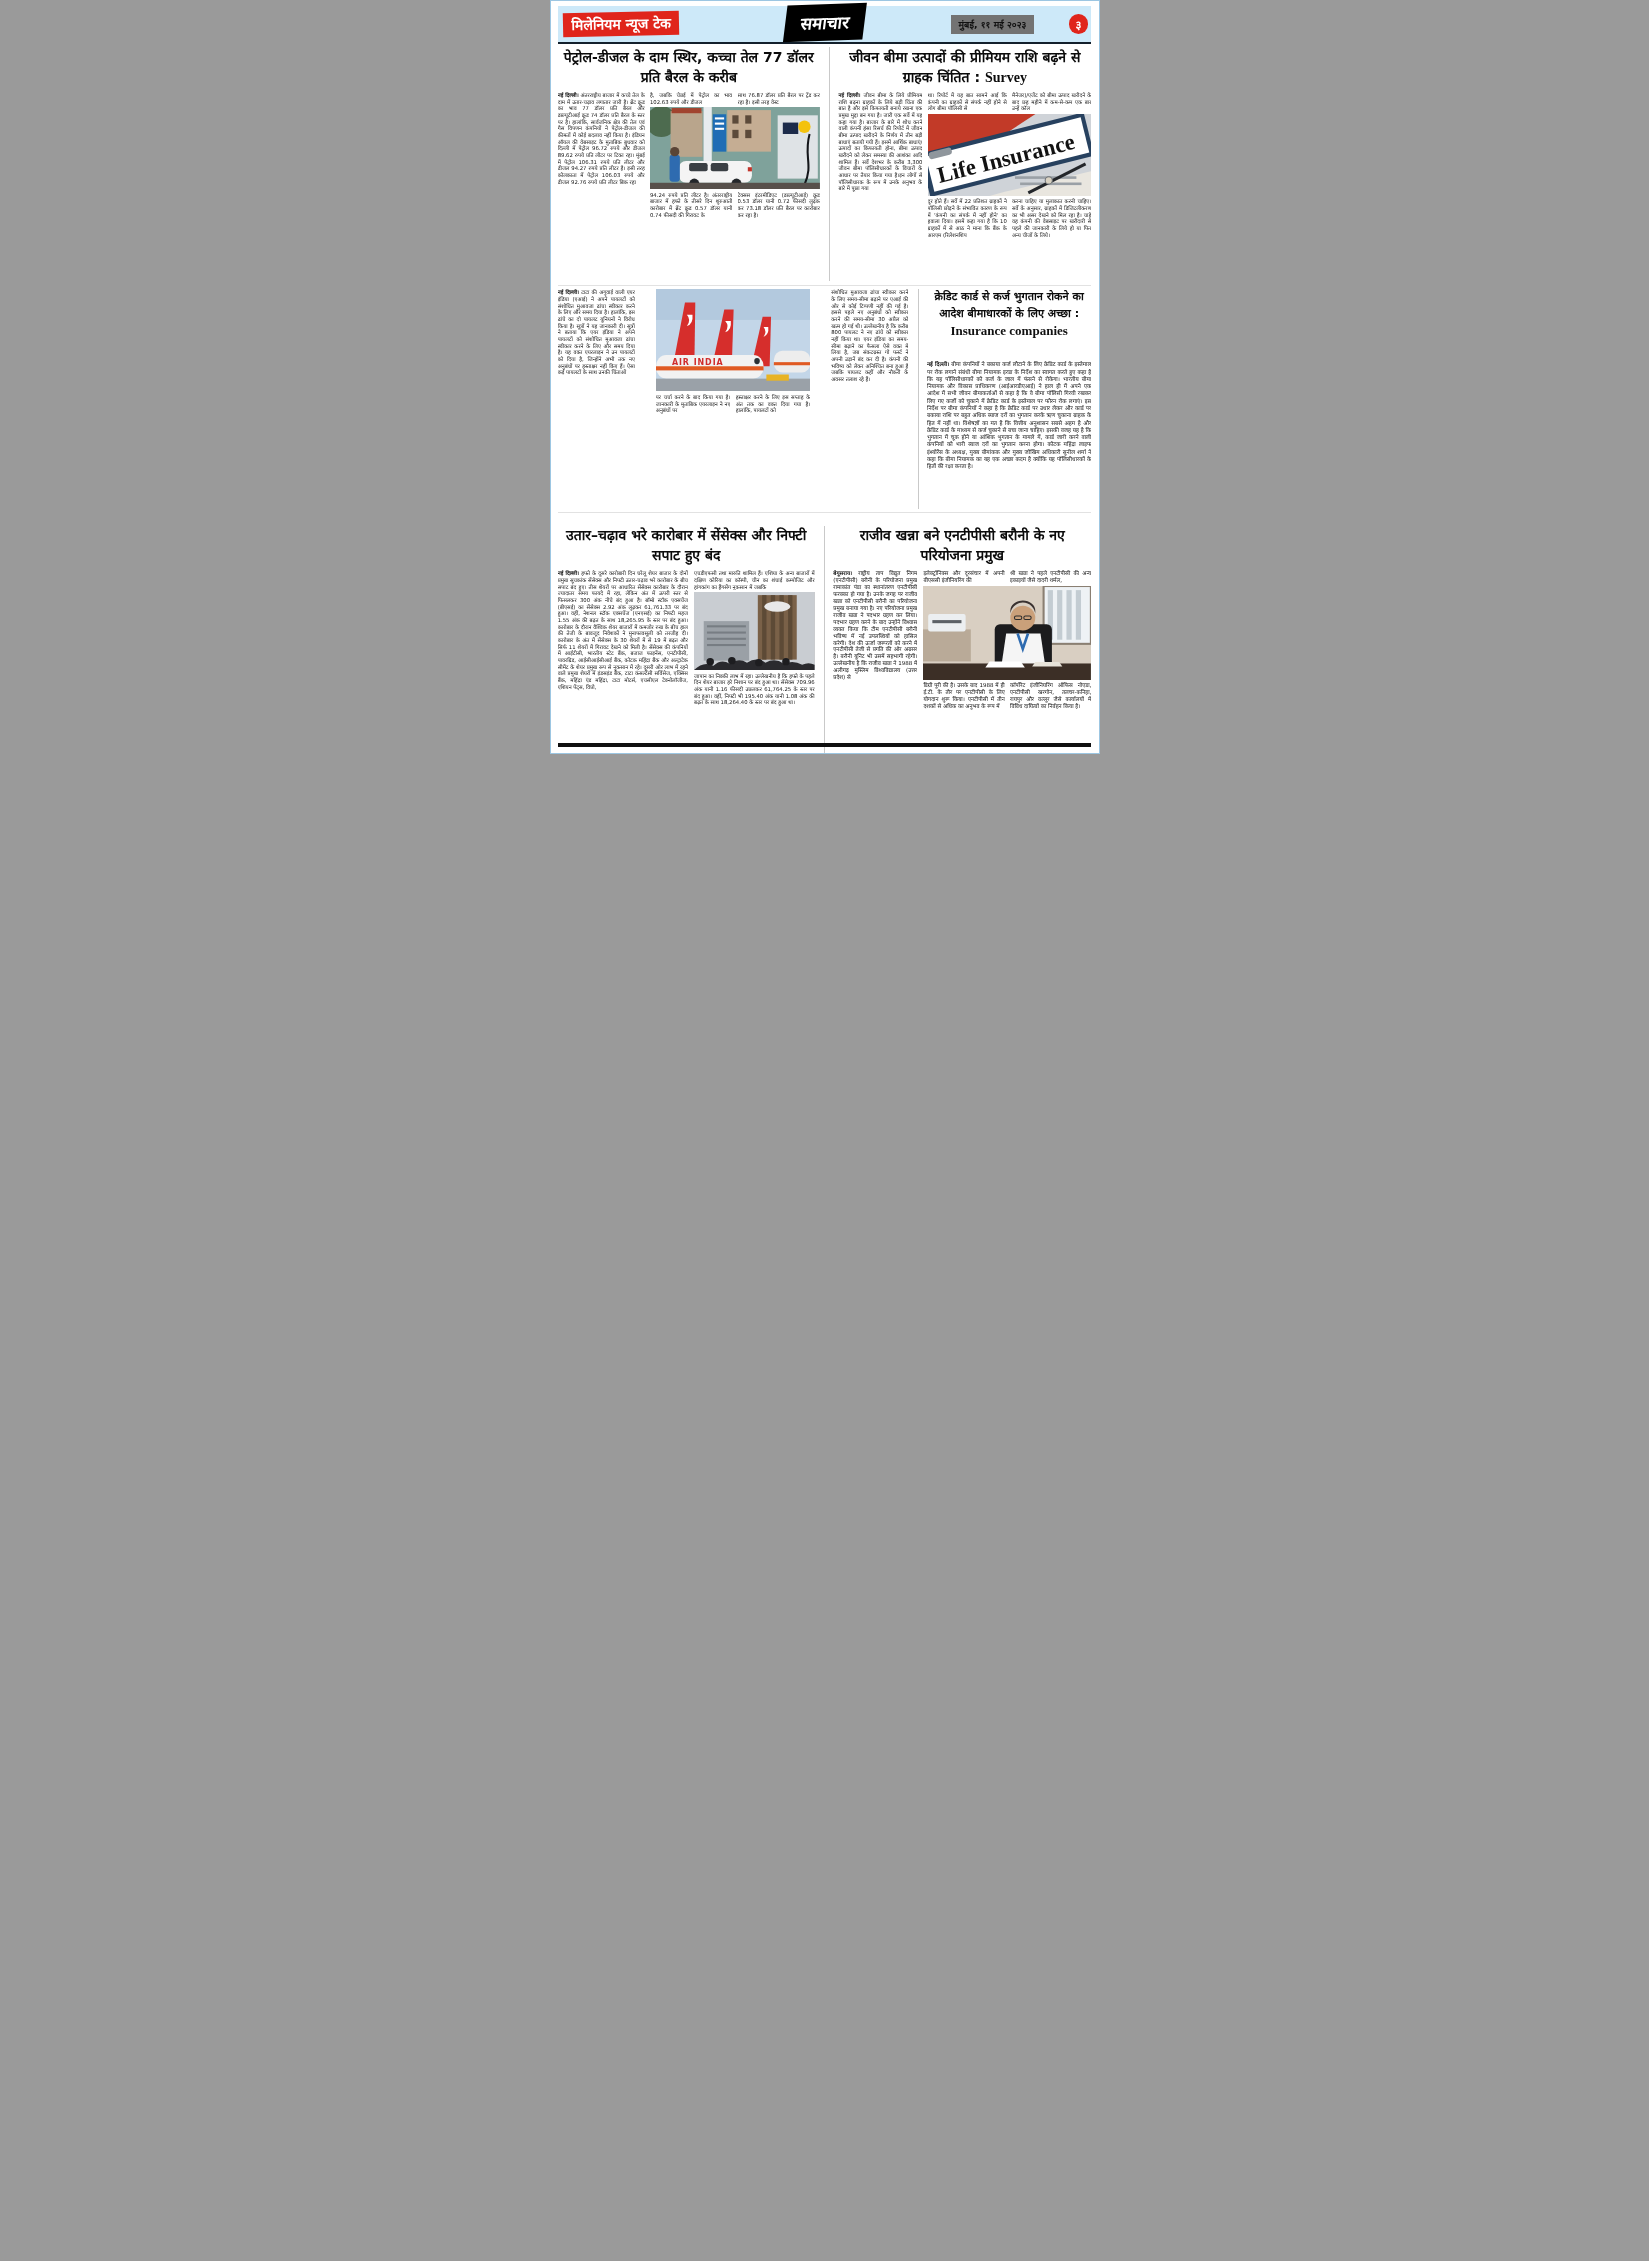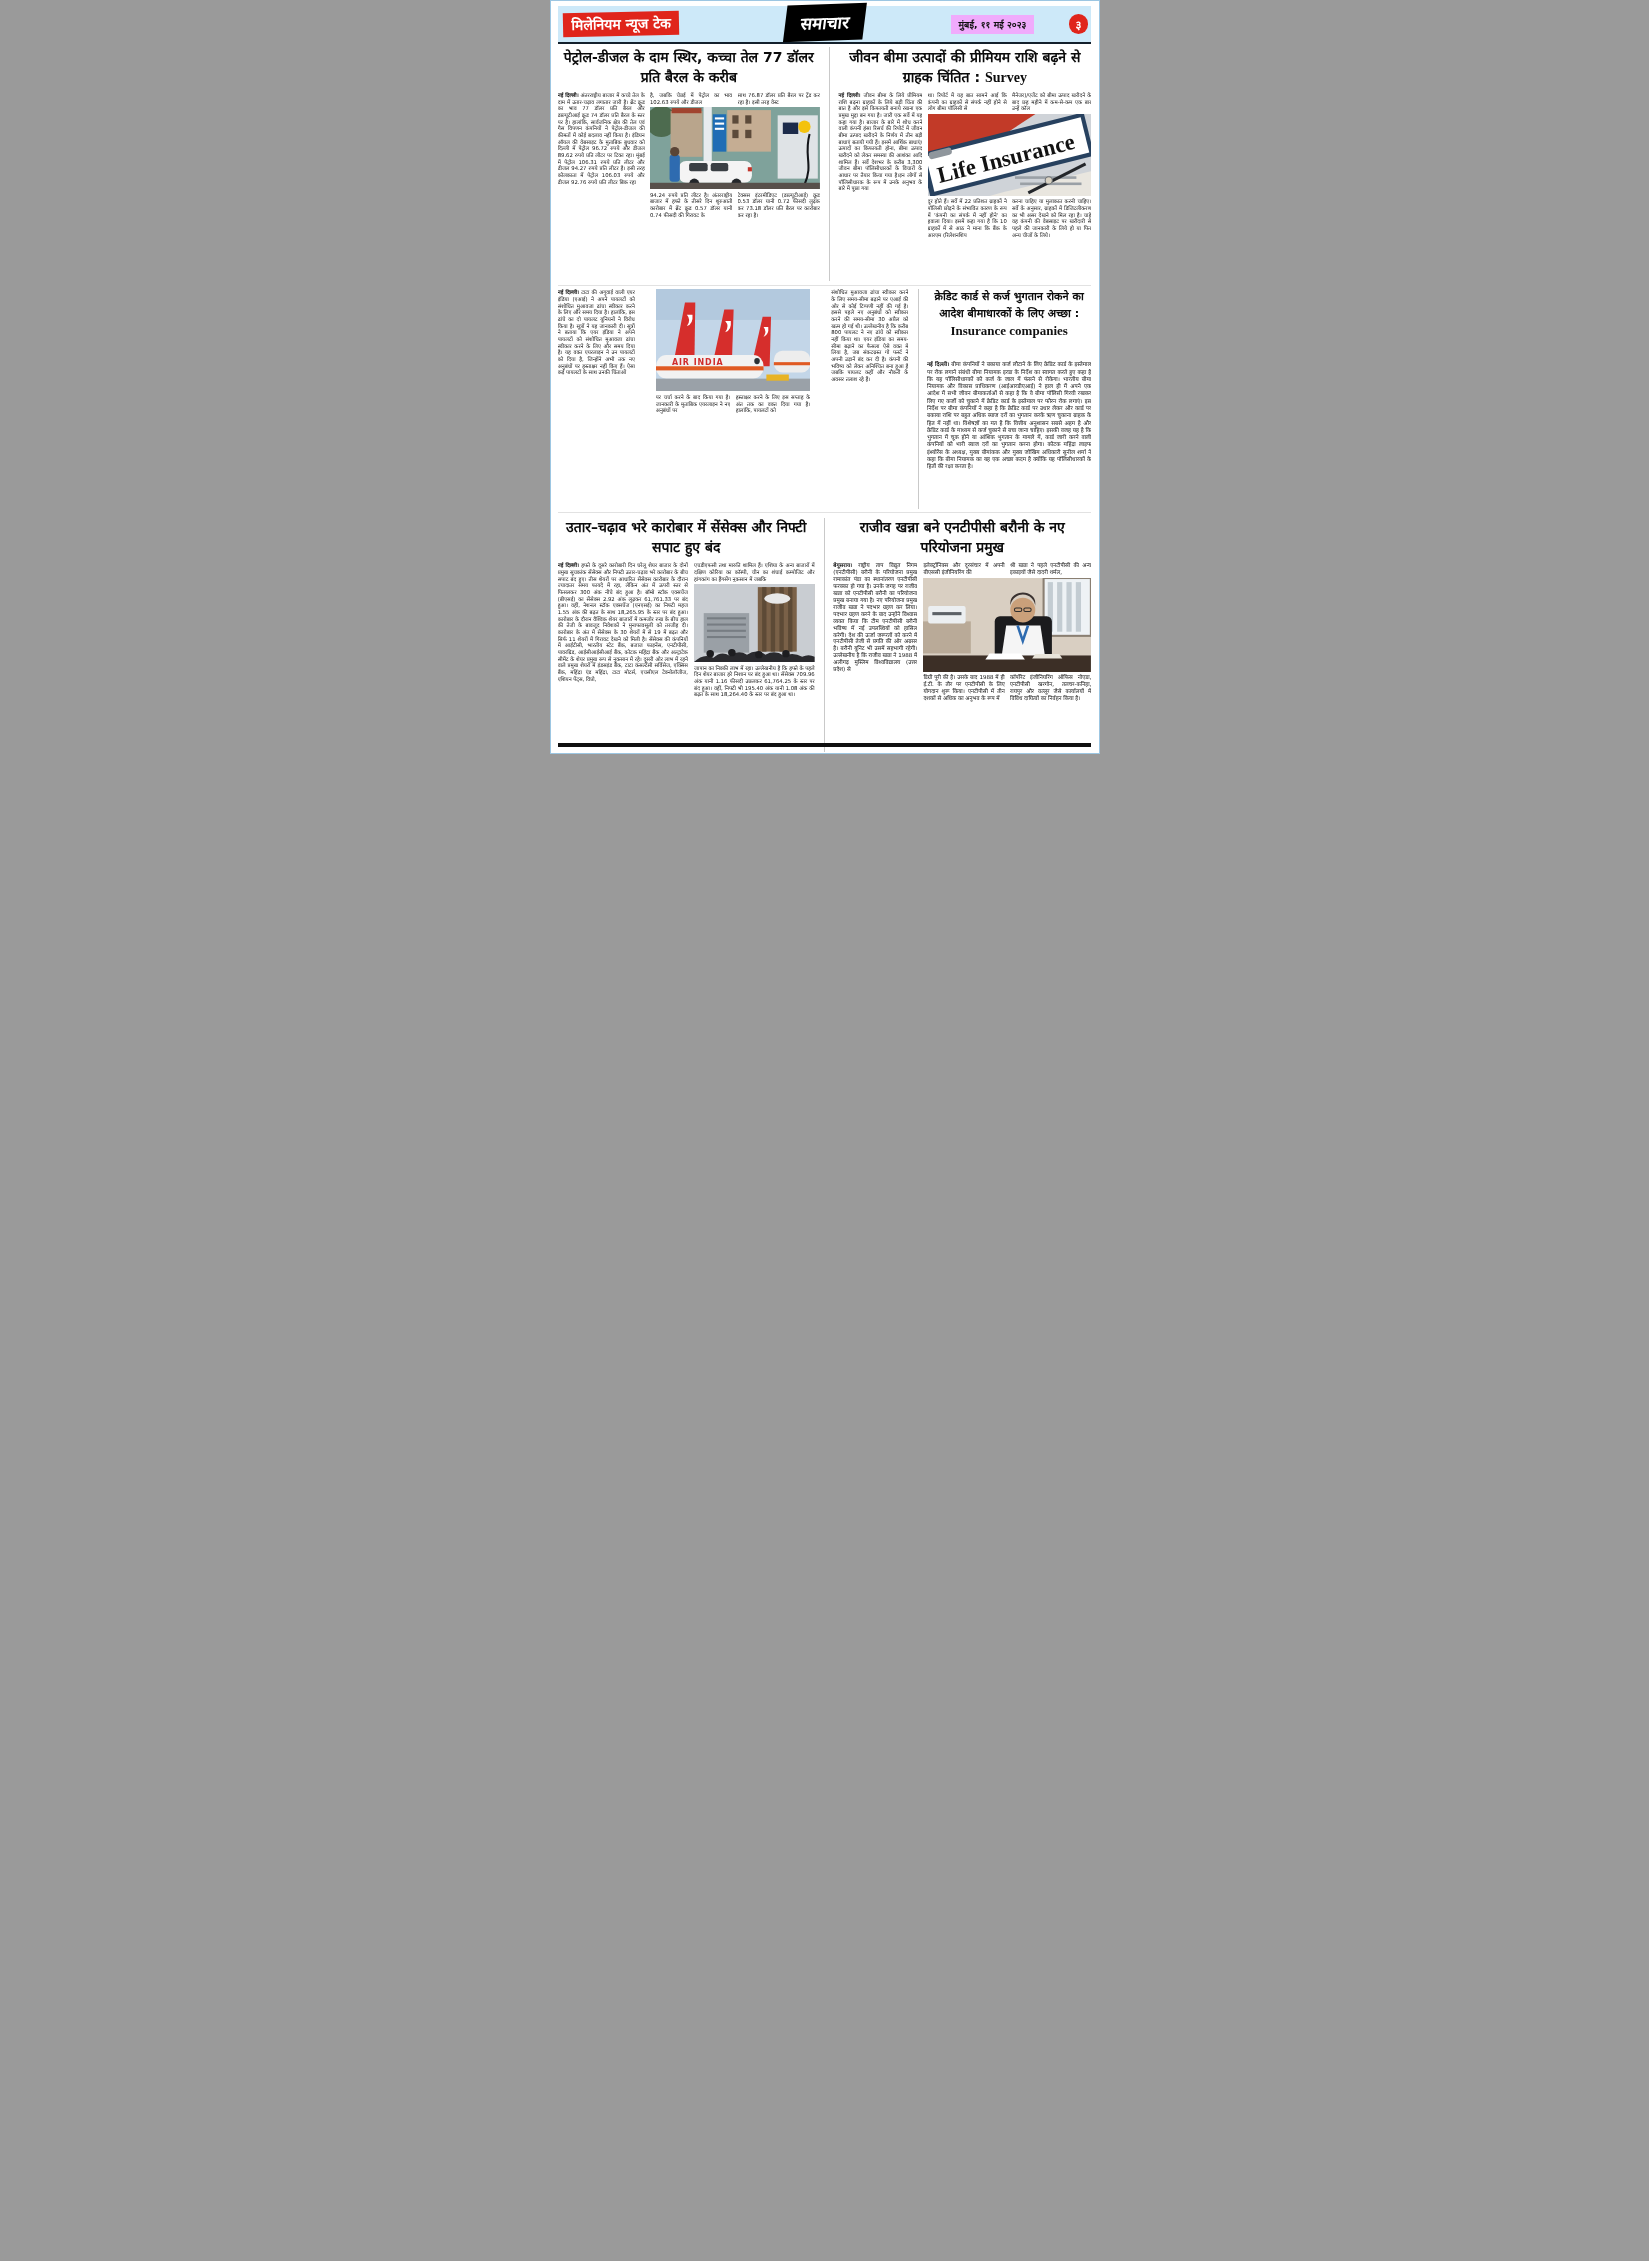--- a/index.html
+++ b/index.html
@@ -7,21 +7,21 @@
         box-sizing:border-box;padding:5.2px 7.2px;position:relative;overflow:hidden;
         font-family:"DejaVu Sans",sans-serif;color:#111;}
   
   .masthead{height:36px;background:#cde9f9;display:flex;align-items:center;position:relative;
             border-bottom:2.1px solid #13202c;}
   .brand{background:#e0251b;color:#fff;font-weight:bold;font-size:14px;line-height:1.0;
          padding:5.2px 8.3px;margin-left:5.2px;transform:rotate(-1.2deg);white-space:nowrap;}
   .section-banner{position:absolute;left:50%;top:-2.1px;transform:translateX(-50%) skewX(-9deg) rotate(-2deg);
          background:#000;color:#fff;font-weight:bold;font-size:17px;padding:7.2px 15.5px;}
   .mast-right{margin-left:auto;display:flex;align-items:center;}
-  .datebox{background:#f0abfc;font-weight:bold;font-size:9.3px;padding:3.1px 7.2px;white-space:nowrap;}
+  .datebox{background:#737373;font-weight:bold;font-size:9.3px;padding:3.1px 7.2px;white-space:nowrap;}
   .pagenum{background:#e0251b;color:#fff;width:19.7px;height:19.7px;border-radius:50%;display:flex;
            align-items:center;justify-content:center;font-size:11.4px;font-weight:bold;margin:0 3.1px 0 35px;}
   
   .hl{font-weight:bold;text-align:center;color:#0b0b0b;}
   .serif{font-family:"Liberation Serif","DejaVu Serif",serif;font-weight:bold;}
   .bt{font-size:5.3px;line-height:1.26;text-align:justify;overflow:hidden;}
   .bt .dl{font-weight:bold;}
   .photo{overflow:hidden;background:#ccc;}
   .photo svg{display:block;width:100%;height:100%;}
   section{overflow:hidden;}
@@ -37,21 +37,21 @@
   
   .mid-section{display:grid;grid-template-columns:2.02fr 1fr;column-gap:9.3px;height:220px;margin-top:4.1px;border-top:0.5px solid #e2e2e2;padding-top:3.1px;}
   .mid-section .right-art{border-left:0.5px solid #c9c9c9;padding-left:8.3px;}
   .hl-air{font-size:15.5px;line-height:1.45;margin:0 0 5.2px 0;}
   .air-body{display:grid;grid-template-columns:1fr 2.0fr 1fr;column-gap:21px;height:155px;}
   .ph-air{height:102px;margin-bottom:2.6px;}
   .hl-credit{font-size:11px;line-height:1.5;margin:0 0 1px 0;}
   .hl-credit-en{font-size:13px;margin:0 0 22px 0;text-align:center;font-weight:bold;}
   .credit-body{font-size:5.6px;line-height:1.3;height:155px;}
   
-  .bot-section{display:grid;grid-template-columns:1fr 1.04fr;column-gap:9.3px;height:234px;margin-top:3.1px;border-top:0.5px solid #e2e2e2;padding-top:5px;}
+  .bot-section{display:grid;grid-template-columns:1fr 1.04fr;column-gap:9.3px;height:234px;margin-top:3.1px;border-top:0.5px solid #e2e2e2;padding-top:13px;}
   .bot-section .right-art{border-left:0.5px solid #c9c9c9;padding-left:8.3px;}
   .hl-bot{font-size:14px;line-height:1.42;margin:0 0 4.1px 0;}
   .sensex-body{display:grid;grid-template-columns:1.08fr 1fr;column-gap:6.2px;height:186px;}
   .ph-bse{height:78px;margin:2.1px 0;}
   .ntpc-body{display:grid;grid-template-columns:1fr 2.0fr;column-gap:6.2px;height:186px;}
   .ph-khanna{height:94px;margin:2.1px 0;}
   .ntpc-body .bt{font-size:5.5px;}
   
   .footer-rule{position:absolute;left:7.2px;right:7.2px;bottom:6.2px;height:3.6px;background:#101010;}
 </style>

